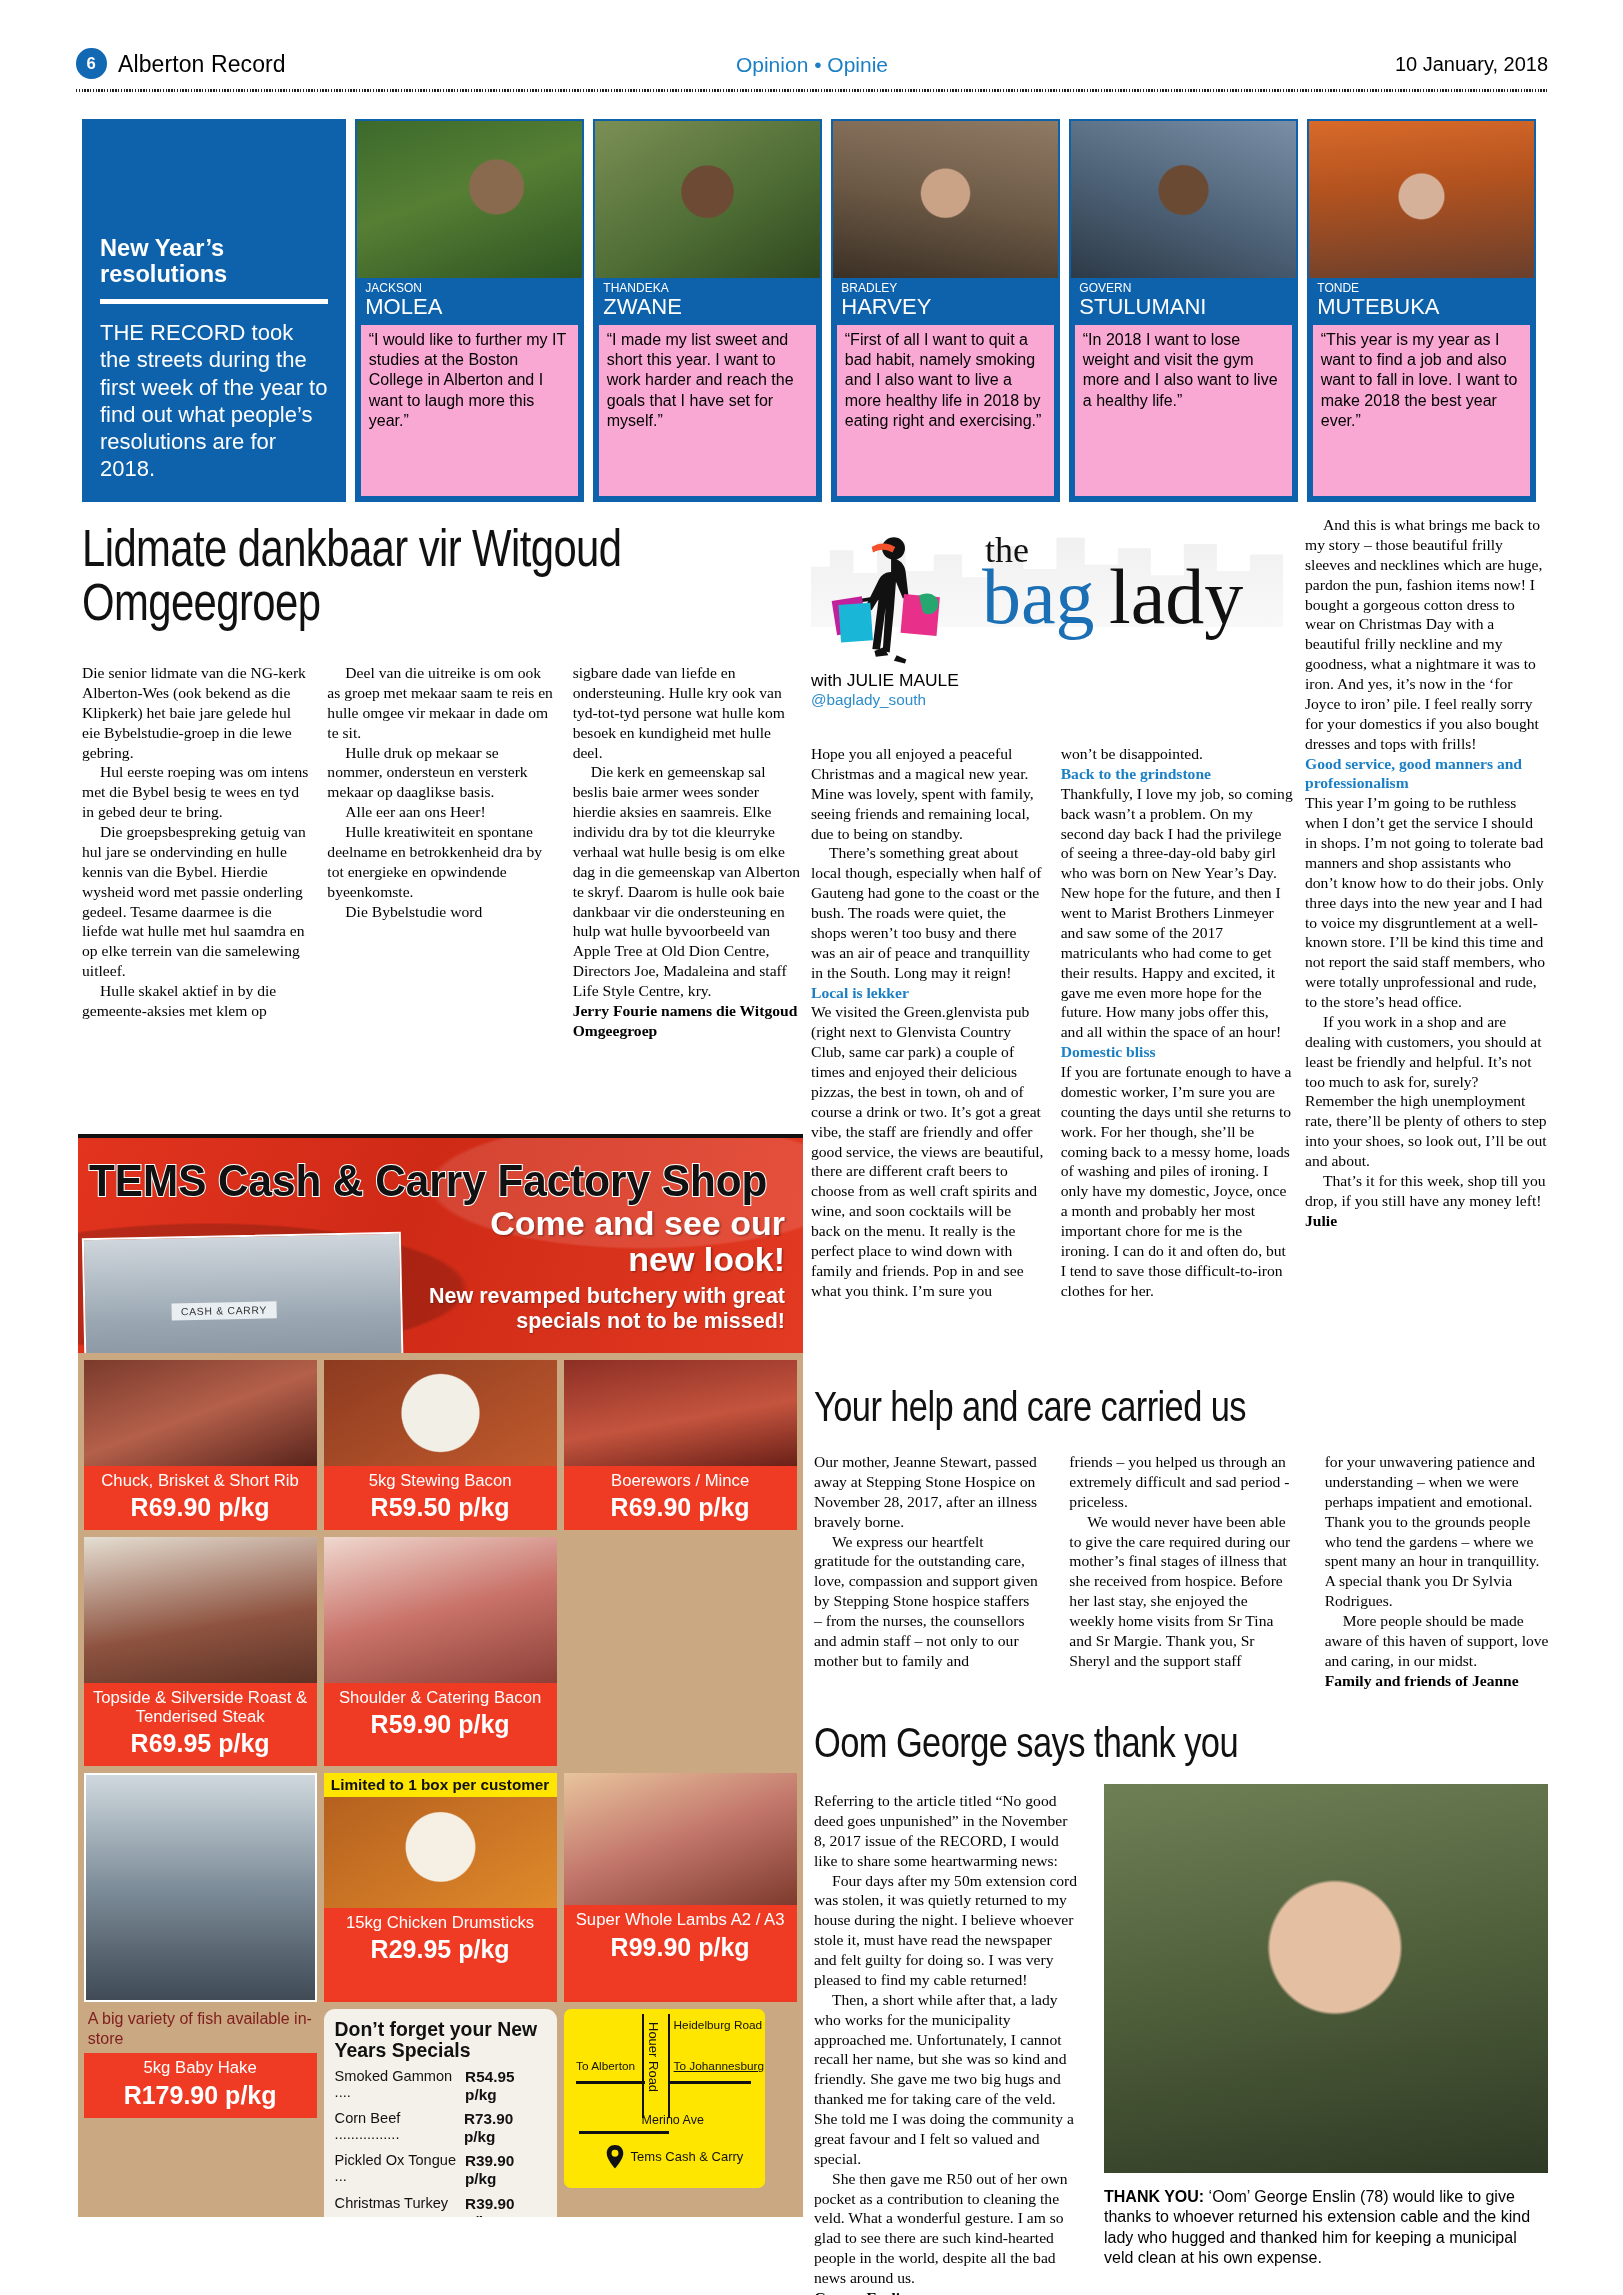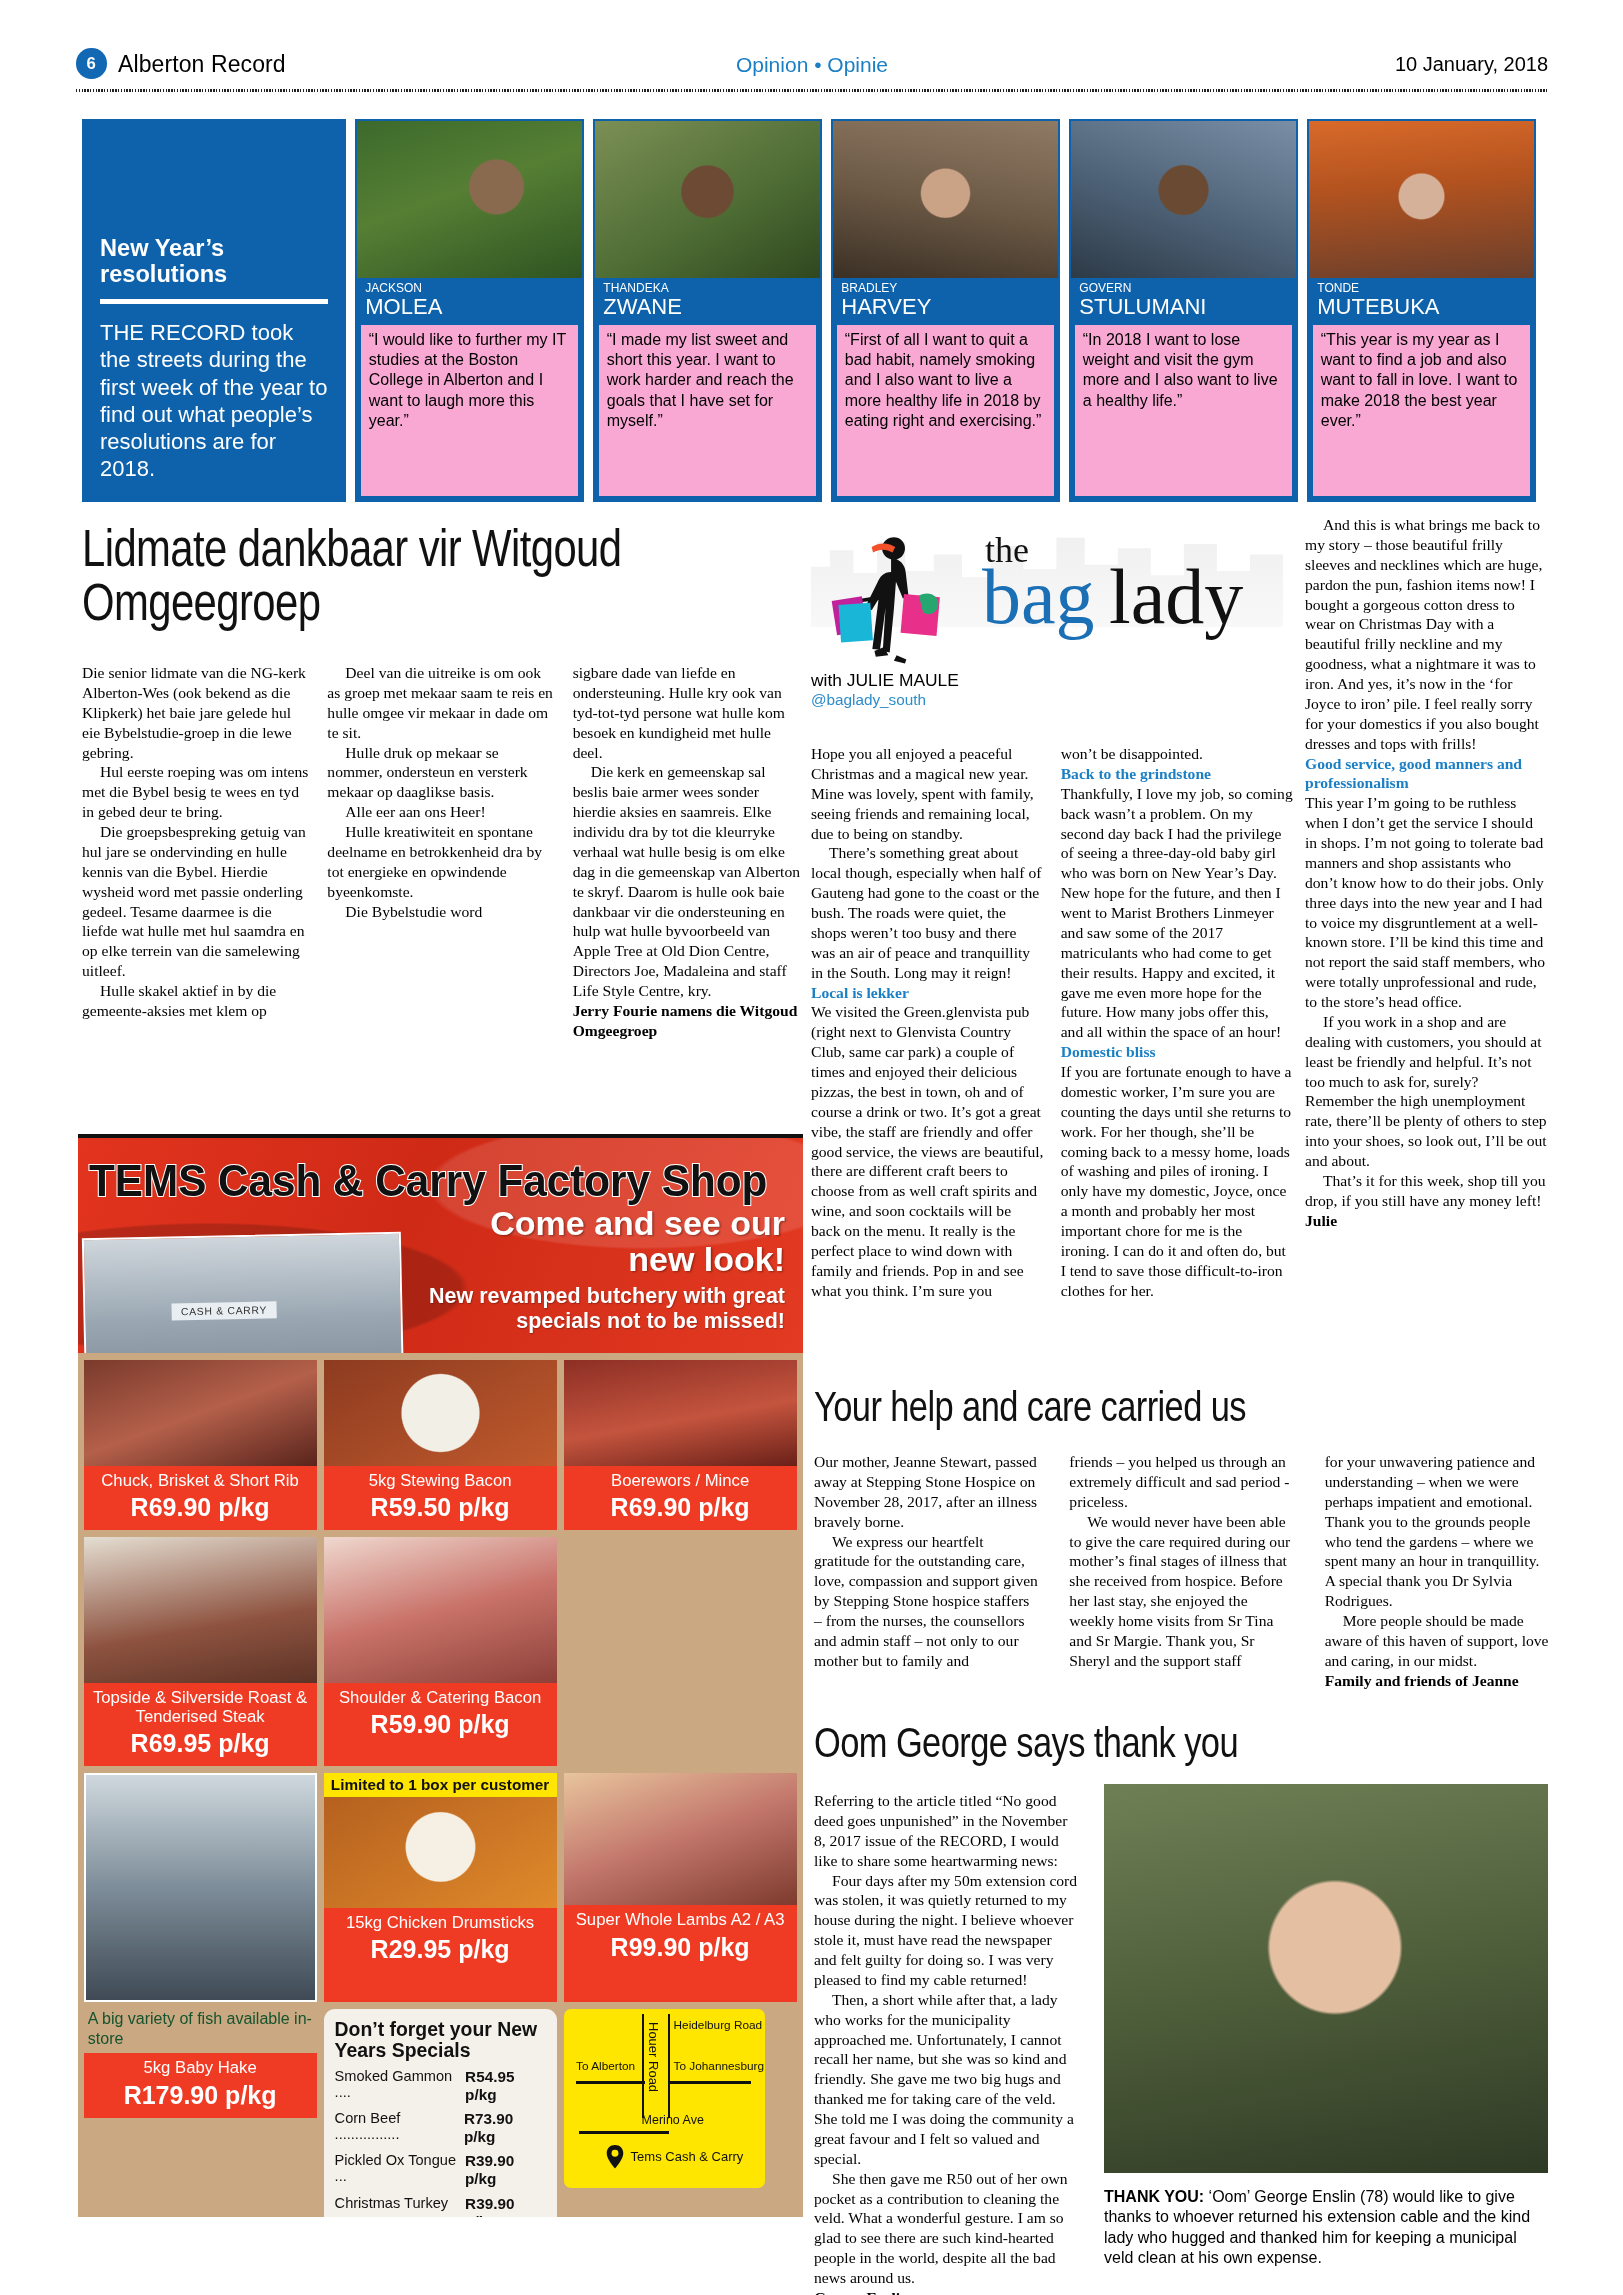--- a/index.html
+++ b/index.html
@@ -441,21 +441,21 @@
         <div class="prod">
           <div class="img m8" style="height:132px;"></div>
           <div class="lbl">Super Whole Lambs A2 / A3</div>
           <div class="price">R99.90 p/kg</div>
         </div>
       </div>
     </div>
 
     <div class="ad-lower">
       <div style="width:233px;">
-        <div style="font-family:'Liberation Sans',sans-serif;font-size:16px;color:#14532d;line-height:1.2;padding:0 4.2px;">A big variety of fish available in-store</div>
+        <div style="font-family:'Liberation Sans',sans-serif;font-size:16px;color:#7f1d1d;line-height:1.2;padding:0 4.2px;">A big variety of fish available in-store</div>
         <div class="prod" style="margin-top:5.6px;">
           <div class="lbl">5kg Baby Hake</div>
           <div class="price">R179.90 p/kg</div>
         </div>
       </div>
 
       <div class="specials">
         <div class="t">Don’t forget your New Years Specials</div>
         <div class="row">
           <span>Smoked Gammon ....</span>
@@ -477,21 +477,21 @@
 
       <div class="mapbox">
         <div class="road-v"></div>
         <div class="road-v2"></div>
         <div class="road-h"></div>
         <div class="road-h2"></div>
         <div class="road-h3"></div>
         <div class="lbl vert" style="left:82px;top:12.5px;">Houer Road</div>
         <div class="lbl" style="left:110px;top:8.3px;font-size:11.8px;">Heidelburg Road</div>
         <div class="lbl" style="left:12.5px;top:50px;font-size:11.8px;">To Alberton</div>
-        <div class="lbl" style="left:110px;top:50px;font-size:11.8px;">To Johannesburg</div>
+        <div class="lbl" style="left:110px;top:50px;font-size:11.8px;text-decoration:underline;">To Johannesburg</div>
         <div class="lbl" style="left:78px;top:104px;font-size:12.5px;">Merino Ave</div>
         <svg style="position:absolute;left:42px;top:136px;width:18px;height:23.6px;" viewBox="0 0 26 34">
           <path d="M13 0C6 0 1 5 1 12c0 9 12 22 12 22s12-13 12-22c0-7-5-12-12-12zm0 17a5 5 0 110-10 5 5 0 010 10z" fill="#111"></path>
         </svg>
         <div class="lbl" style="left:67px;top:140px;font-size:13px;">Tems Cash &amp; Carry</div>
       </div>
     </div>
 
   </div>
 

